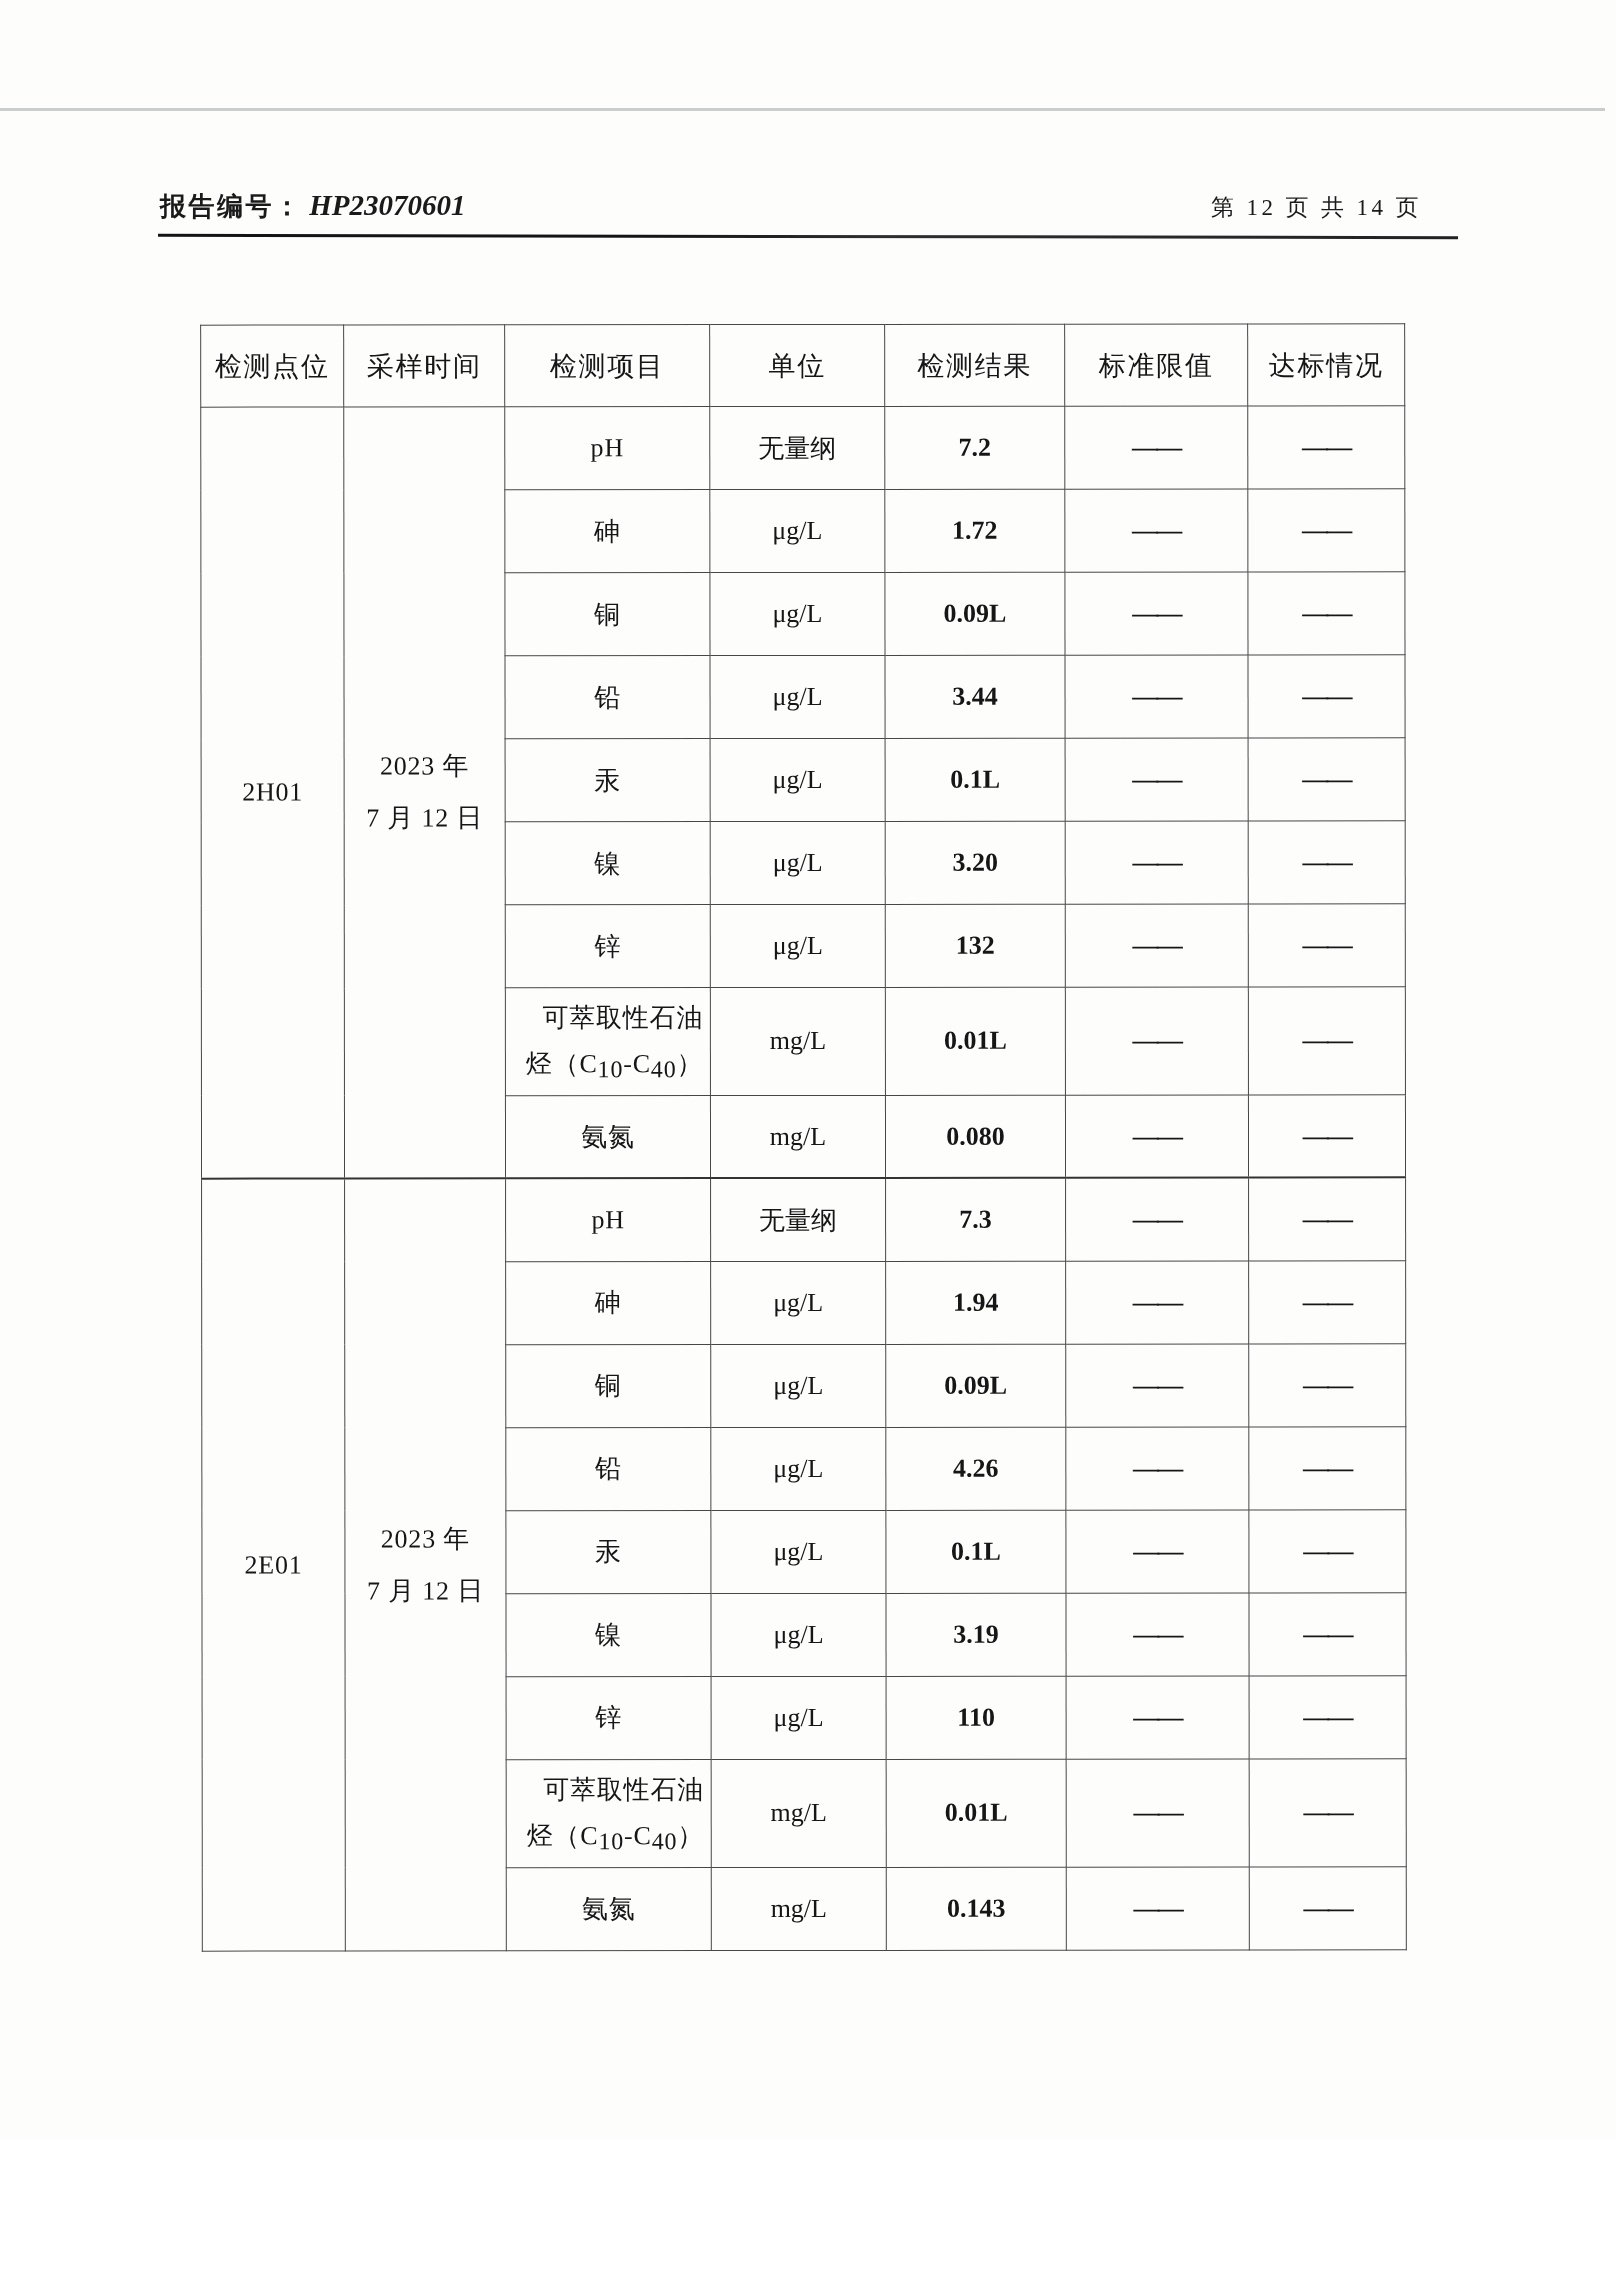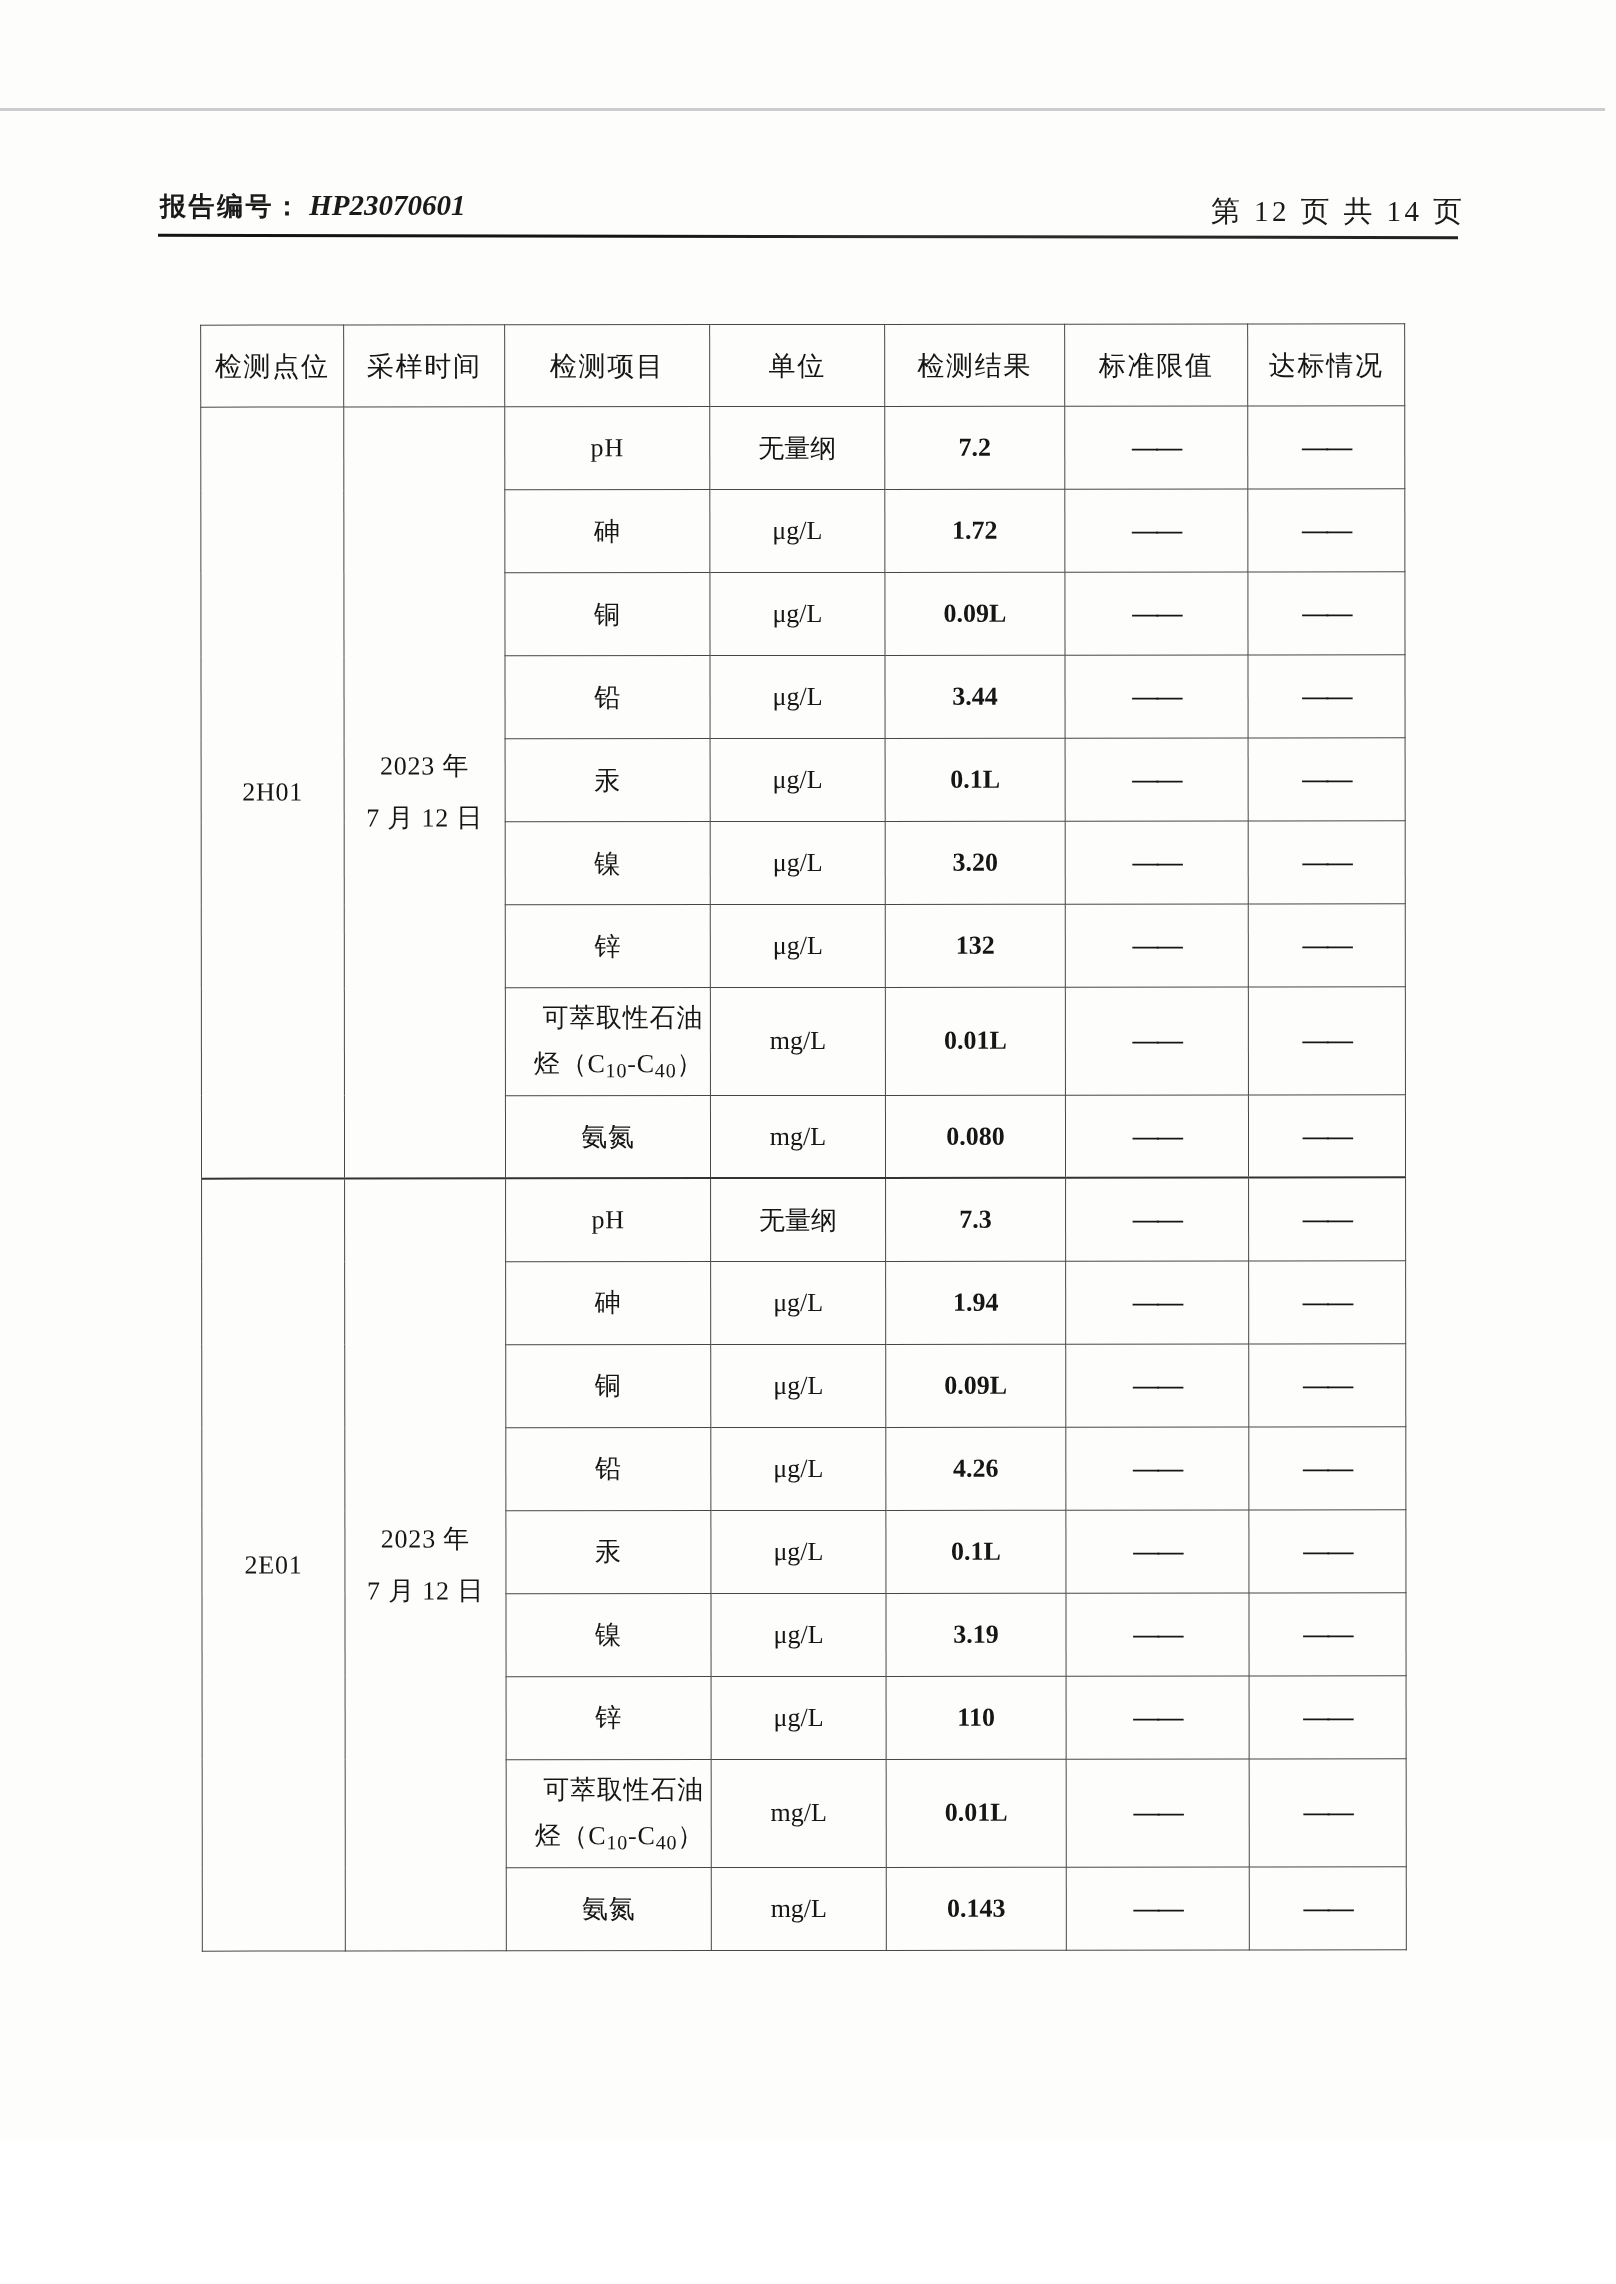--- a/index.html
+++ b/index.html
@@ -23,21 +23,21 @@
     position:absolute;left:160px;top:189px;white-space:nowrap;
   }
   .report-no .lbl{
     font-size:26px;font-weight:700;letter-spacing:2.5px;
   }
   .report-no .num{
     font-size:29px;font-weight:700;font-style:italic;margin-left:6.7px;
   }
   .page-indicator{
     position:absolute;left:1211px;top:192px;
-    font-size:29px;letter-spacing:3.4px;white-space:nowrap;
+    font-size:23px;letter-spacing:3.4px;white-space:nowrap;
   }
   .header-rule{
     position:absolute;left:158px;top:235px;width:1300px;height:3.4px;
     background:linear-gradient(to right,#141414 0%,#141414 38%,#2e2e2e 55%,#222 100%);
     transform:rotate(0.10deg);
   }
   .table-title{
     position:absolute;left:165px;top:251px;margin:0;
     font-size:39px;font-weight:700;letter-spacing:1.7px;white-space:nowrap;
   }
@@ -61,21 +61,21 @@
   .data-row{height:83px;}
   .data-row.tall{height:91px;}
   .section-start td{border-top:2.5px solid #333333;}
   .point-cell{font-size:26px;letter-spacing:0.8px;}
   .date-cell{font-size:26px;line-height:2.0;letter-spacing:0.8px;border-radius:23px;}
   .item-cell{font-size:26px;letter-spacing:0.8px;}
   .item-cell.left{
     text-align:right;padding:6.7px 6.7px 6.7px 13.5px;line-height:1.8;letter-spacing:0.8px;
   }
   .item-cell sub{
-    font-size:20px;line-height:0;vertical-align:-5px;
+    font-size:24px;line-height:0;vertical-align:-5px;
   }
   .unit-cell{font-size:26px;}
   .result-cell{font-size:26px;font-weight:600;}
   .dash-cell{letter-spacing:-1.7px;font-weight:600;color:#1d1d1d;}
 </style>
 </head>
 <body>
 
 <div class="page">
 

